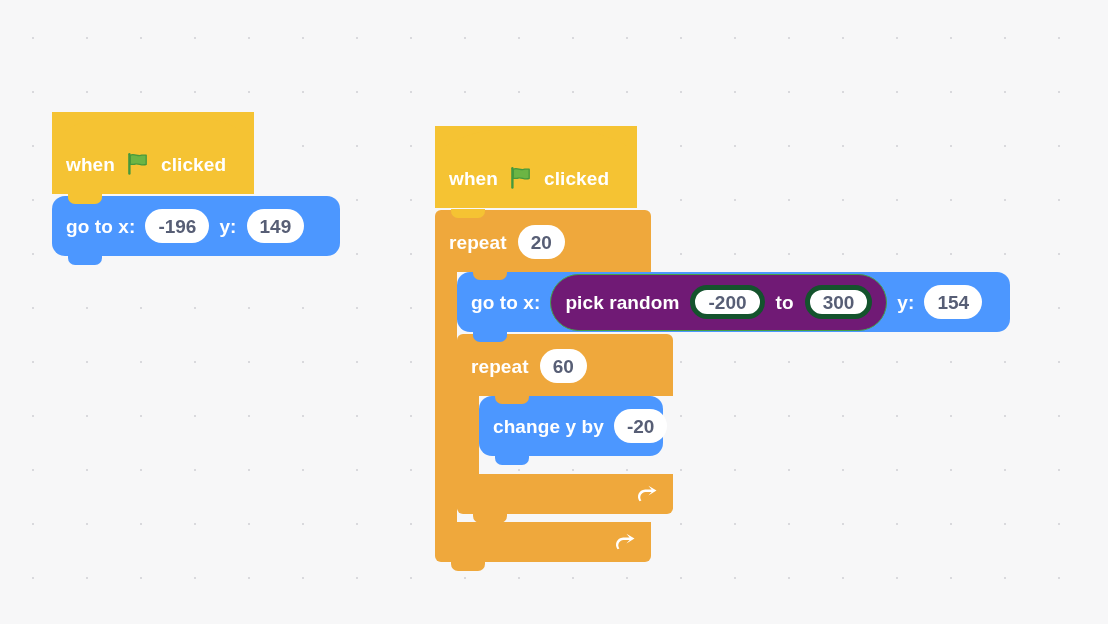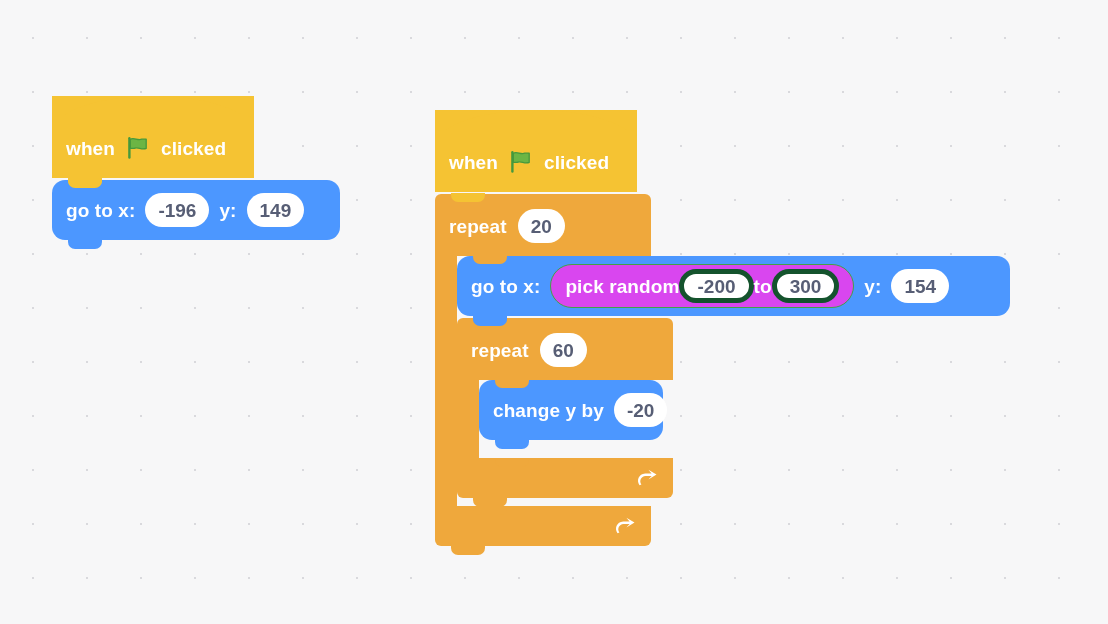--- a/index.html
+++ b/index.html
@@ -15,20 +15,21 @@
     background-image: radial-gradient(circle, #d9d9dd 1.2px, rgba(0,0,0,0) 1.3px);
     background-size: 54px 54px;
     background-position: 6px 11px;
     font-family: "Liberation Sans", sans-serif;
     -webkit-font-smoothing: antialiased;
   }
 
   .canvas {
     position: absolute;
     inset: 0;
+    margin-top: 16px;
   }
 
   .script {
     position: absolute;
   }
 
   
   .lbl {
     color: #ffffff;
     font-size: 19px;
@@ -145,25 +146,26 @@
     display: flex;
     align-items: center;
     gap: 11px;
     z-index: 4;
   }
 
   
   .reporter {
     display: inline-flex;
     align-items: center;
-    background: #d946ef;
+    gap: 11px;
+    background: #701a75;
     border: 1px solid #46a046;
     border-radius: 999px;
     padding: 0 14px;
-    height: 44px;
+    height: 57px;
     box-sizing: border-box;
   }
   .reporter .lbl { font-size: 19px; }
 
   
   .flag { display: inline-block; width: 24px; height: 24px; }
 
   
   .loop-arrow { position: absolute; width: 26px; height: 24px; z-index: 5; }
 </style>

